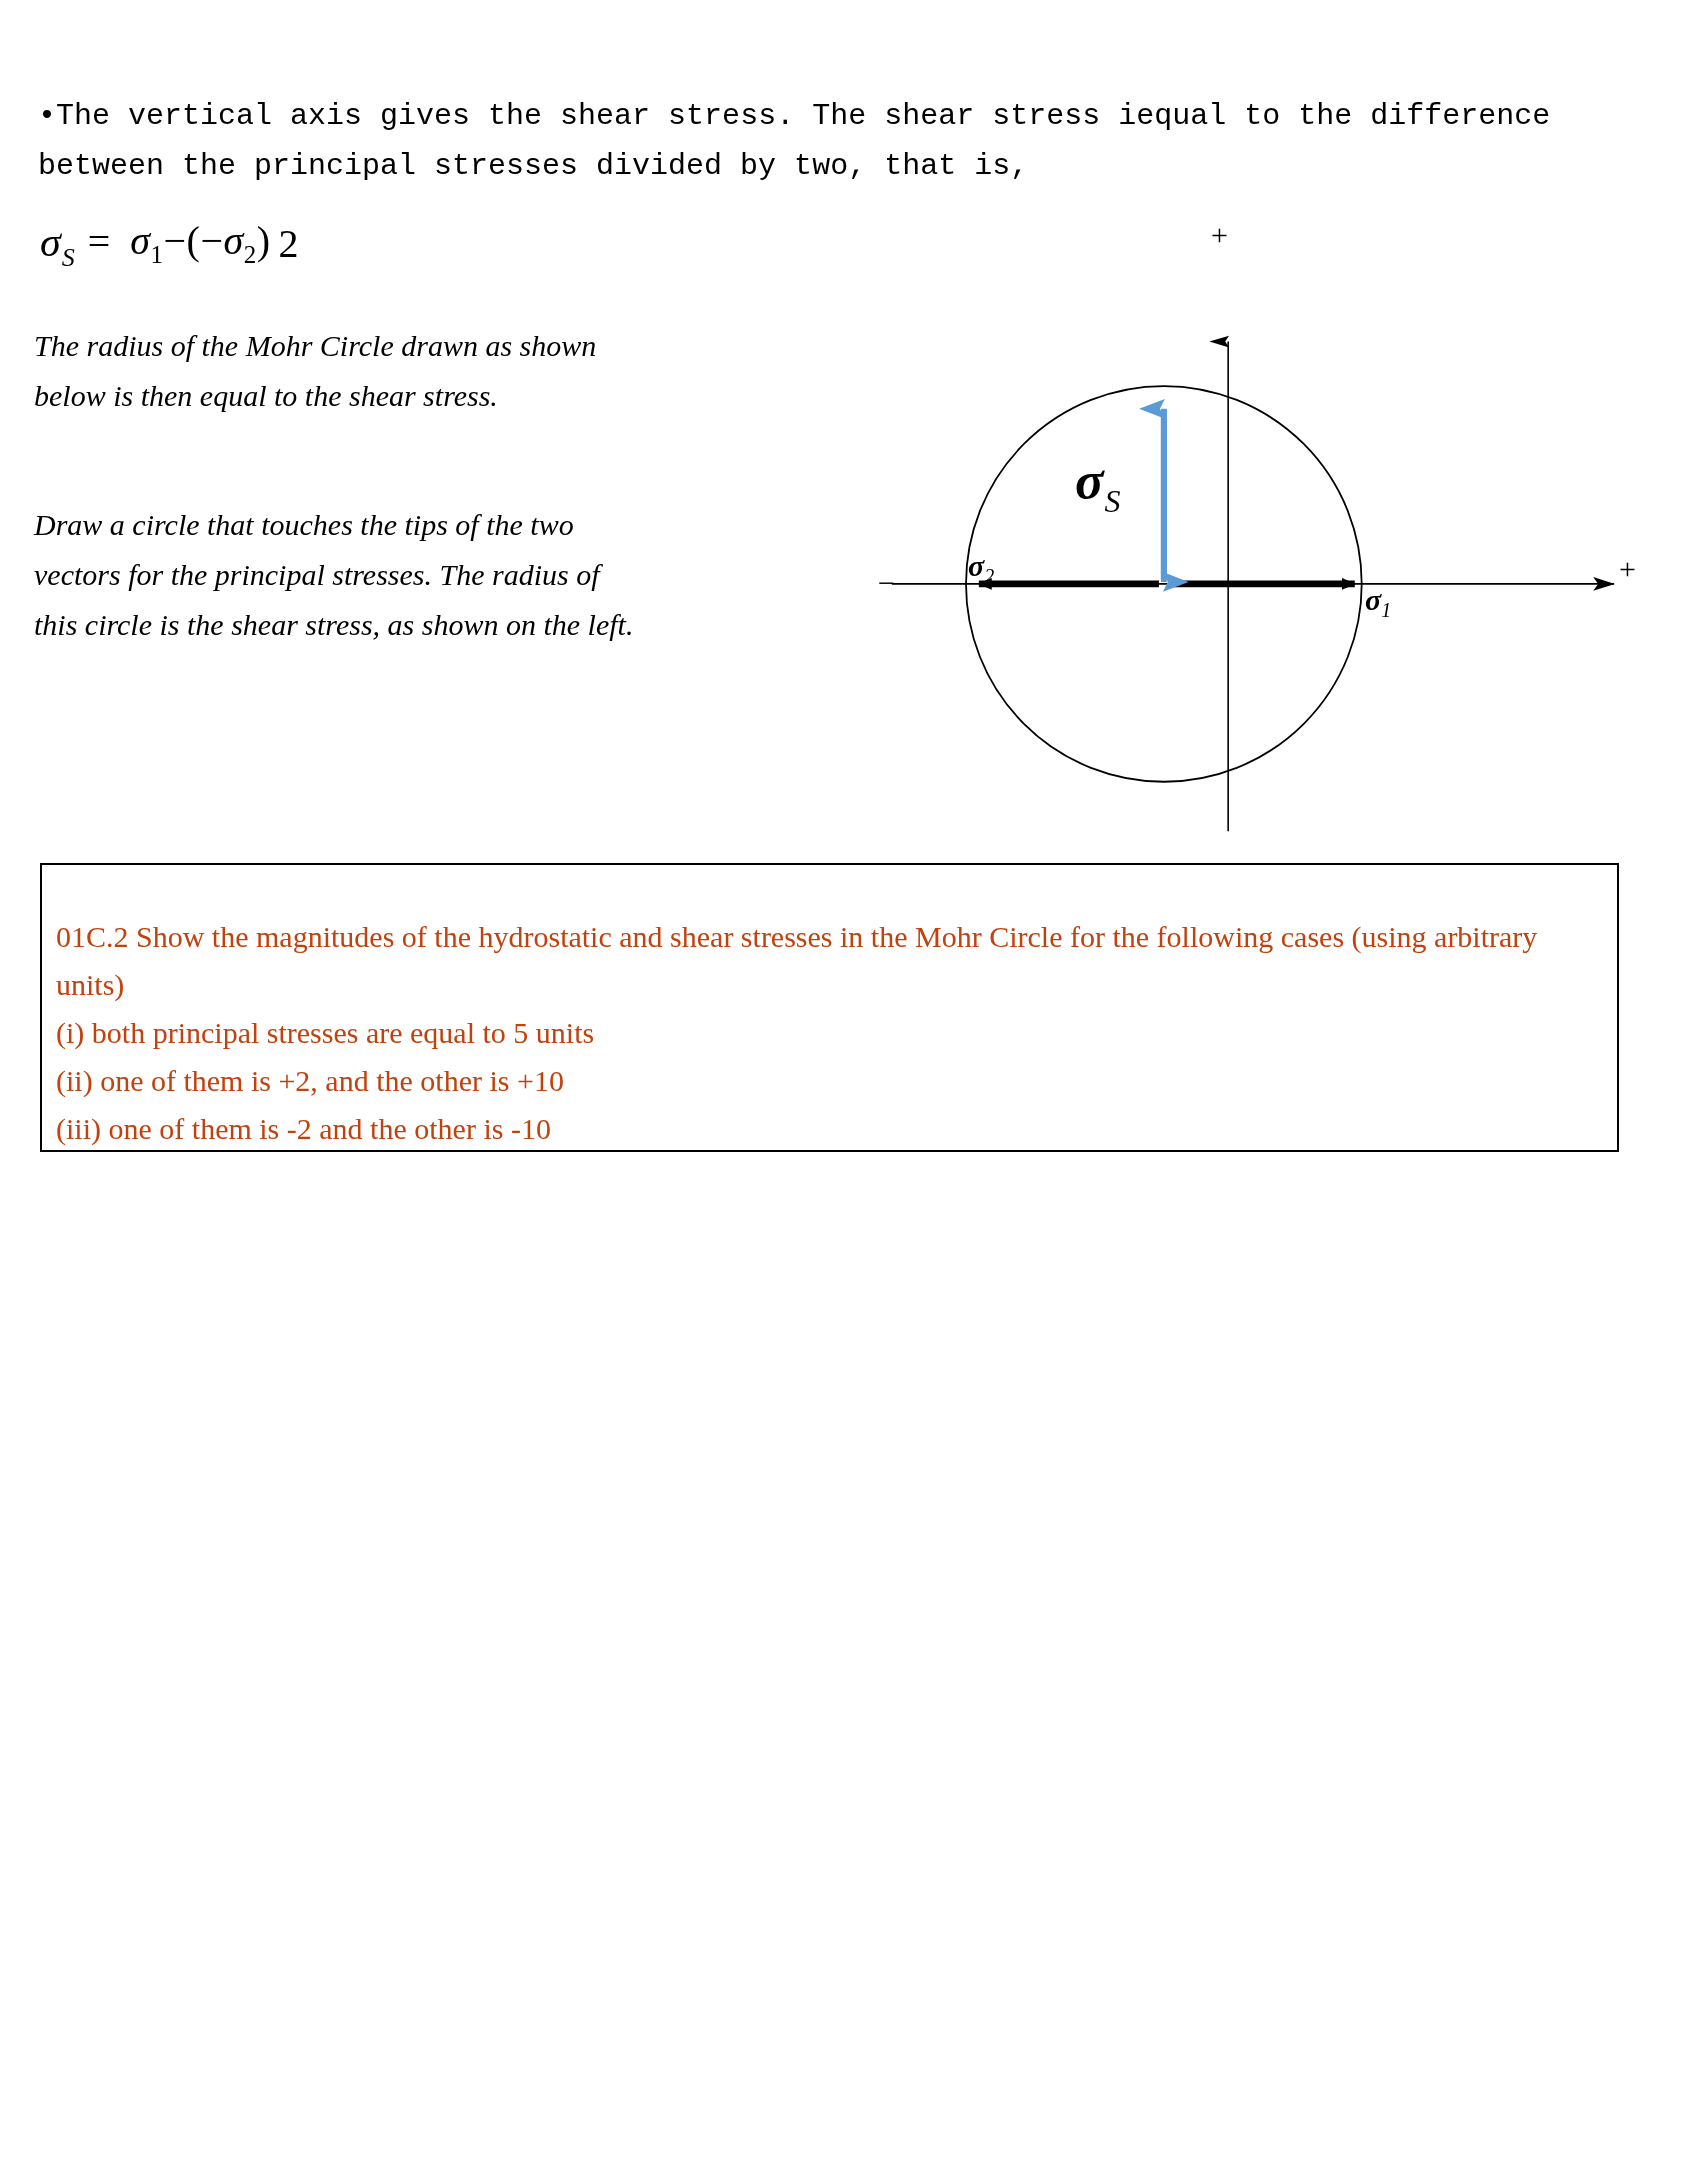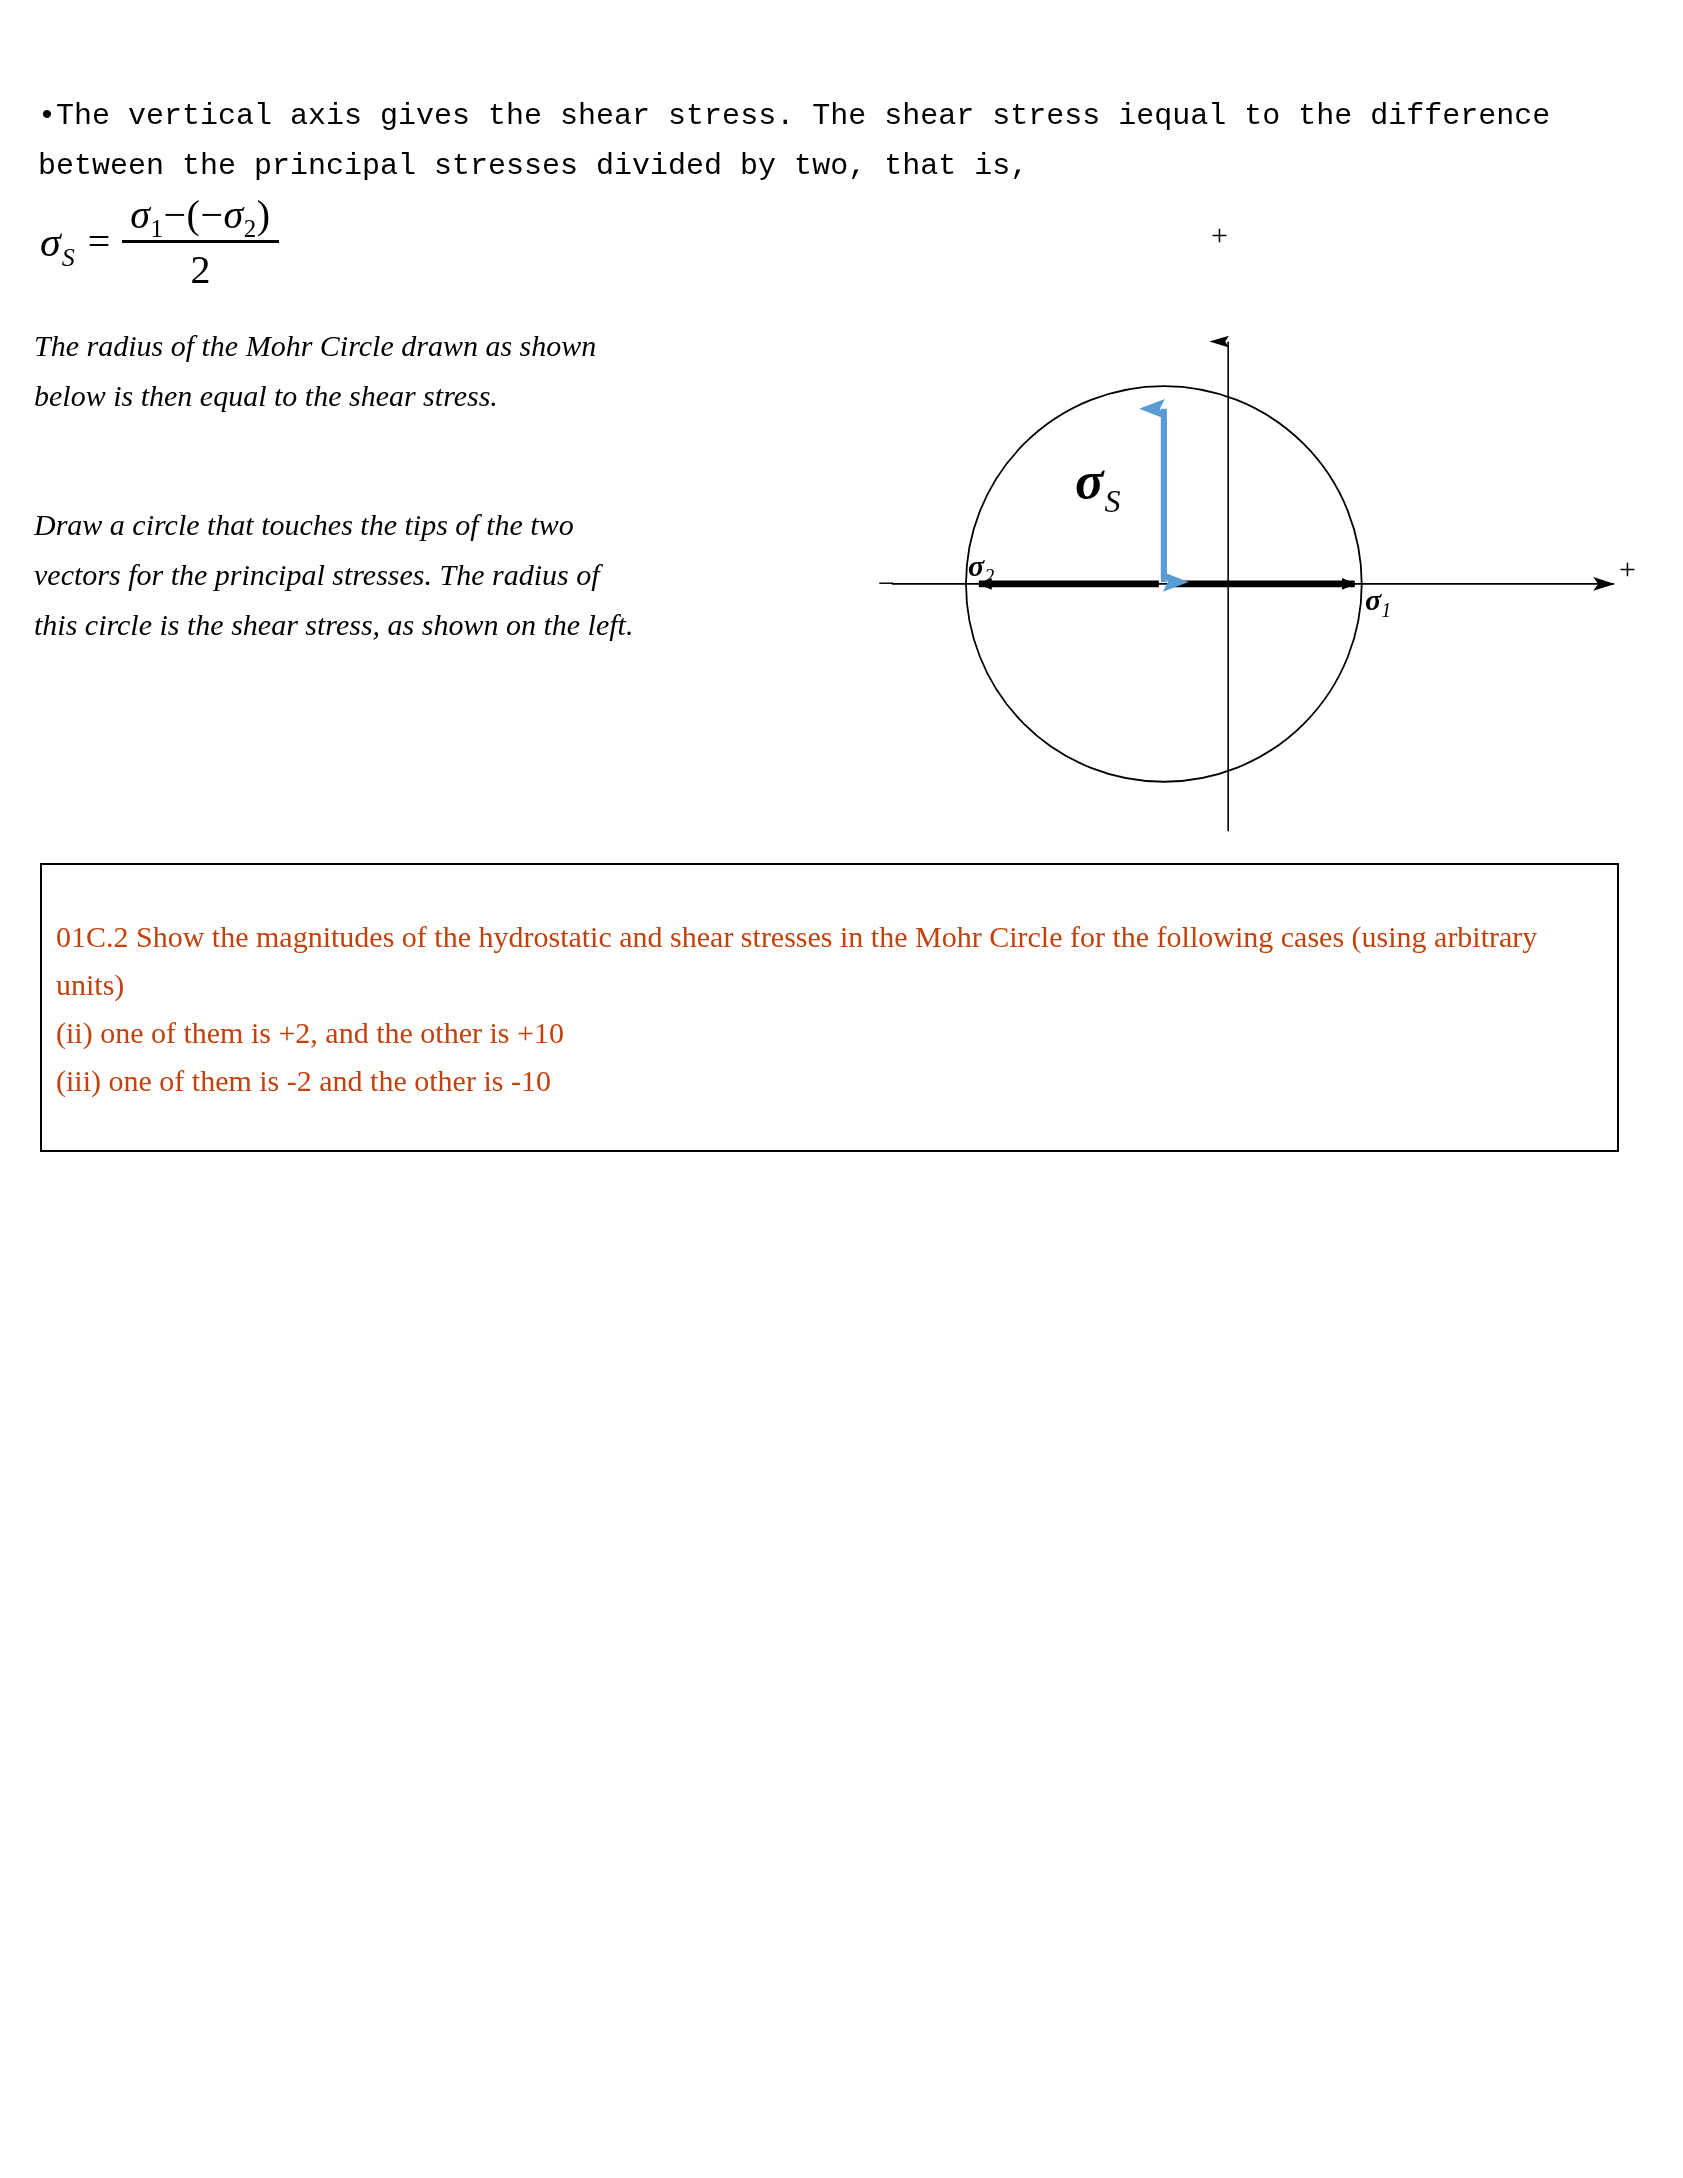--- a/index.html
+++ b/index.html
@@ -59,21 +59,21 @@
     position: relative;
     top: 10px;
     left: 1px;
   }
   .eq-eq {
     margin: 0 12px 0 14px;
     font-size: 40px;
   }
   .fraction {
     display: inline-flex;
-    flex-direction: column;
+    flex-direction: row;
     align-items: center;
     justify-content: flex-end;
     vertical-align: middle;
   }
   .fraction .num {
     font-size: 40px;
     padding: 0 8px 2px 8px;
     white-space: nowrap;
     letter-spacing: 0.5px;
   }
@@ -267,19 +267,20 @@
     <span class="fig-label lbl-sigma2"><span>σ</span><span class="lbl-sub-sm">2</span></span>
 
     <span class="fig-label lbl-sigma1"><span>σ</span><span class="lbl-sub-sm">1</span></span>
 
     <span class="fig-label lbl-sigmas"><span>σ</span><span class="sub">S</span></span>
   </div>
 
   <div class="qbox">
     <div class="qbox-inner">
       <div class="qline first">01C.2 Show the magnitudes of the hydrostatic and shear stresses in the Mohr Circle for the following cases (using arbitrary units)</div>
+      <div class="qline">(i) both principal stresses are equal to 5 units</div>
       <div class="qline">(ii) one of them is +2, and the other is +10</div>
       <div class="qline">(iii) one of them is -2 and the other is -10</div>
     </div>
   </div>
 
 </div>
 
 
 </body></html>

